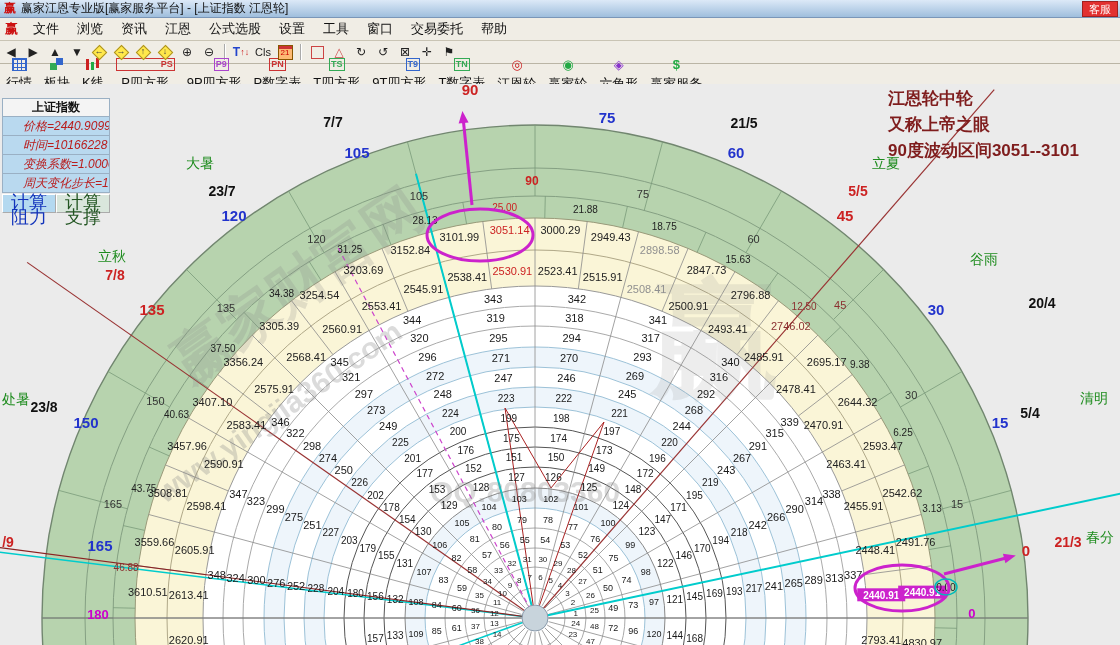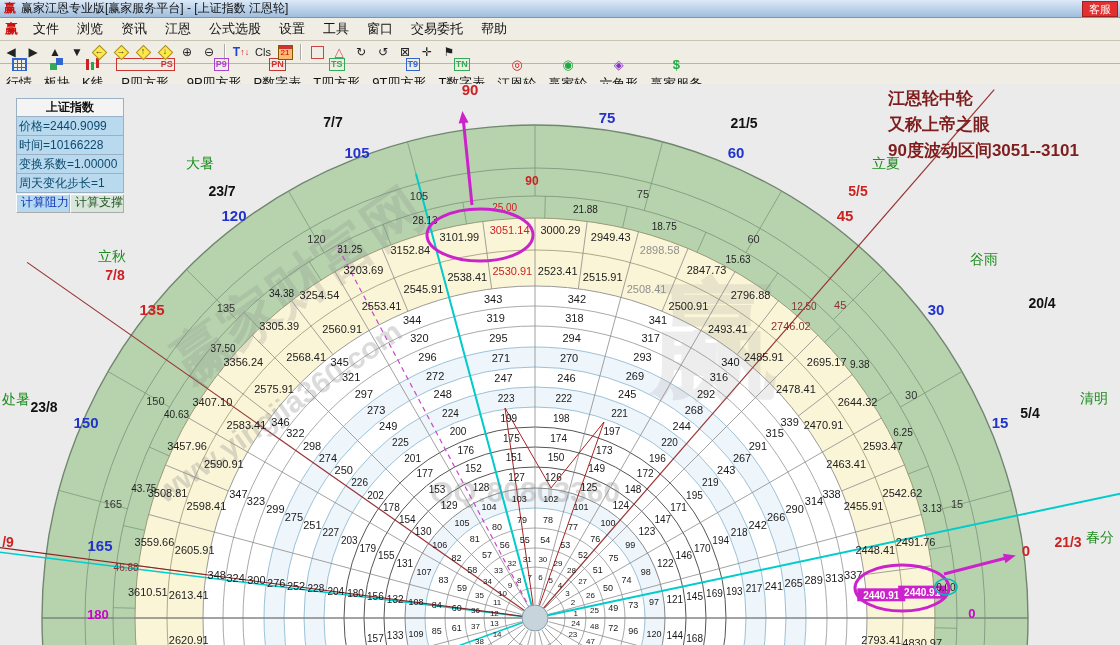--- a/index.html
+++ b/index.html
@@ -25,25 +25,25 @@
   .blk-ic{width:14px;height:13px;position:relative;display:inline-block;}
   .blk-ic::before{content:"";position:absolute;left:0;top:5px;width:7px;height:7px;background:#33aa55;}
   .blk-ic::after{content:"";position:absolute;left:6px;top:0;width:7px;height:7px;background:#3366cc;}
   .cdl-ic{width:14px;height:13px;display:inline-block;background-image:linear-gradient(#cc2222,#cc2222),linear-gradient(#22aa44,#22aa44),linear-gradient(#cc2222,#cc2222);background-size:3px 11px,3px 8px,3px 10px;background-position:0 1px,5px 4px,10px 0;background-repeat:no-repeat;}
   .lbadge{font-size:9px;font-weight:bold;border:1px solid;padding:0 1px;line-height:11px;}
   .tb2item{display:inline-flex;align-items:center;gap:3px;font-size:13px;color:#111;padding:0 6px;flex-direction:column;}
   
   .pane{position:absolute;left:0;top:84px;width:1120px;height:561px;background:#ebebeb;overflow:hidden;}
   .pane svg{position:absolute;left:0;top:0;}
   .annot{position:absolute;left:888px;top:2px;color:#7f1d1d;font-size:17px;font-weight:bold;line-height:26px;white-space:nowrap;}
-  .sidepanel{position:absolute;left:16px;top:14px;width:108px;font-size:12px;}
+  .sidepanel{position:absolute;left:2px;top:14px;width:108px;font-size:12px;}
   .sp-title{background:#f4f4f4;border:1px solid #9ab0c4;text-align:center;font-weight:bold;color:#111;height:17px;line-height:17px;}
-  .sp-row{background:#b9d9ef;border:1px solid #9ab0c4;border-top:none;color:#0c4a6e;height:18px;line-height:18px;padding-left:2px;overflow:hidden;white-space:nowrap;}
+  .sp-row{background:#b9d9ef;border:1px solid #9ab0c4;border-top:none;color:#b91c1c;height:18px;line-height:18px;padding-left:20px;overflow:hidden;white-space:nowrap;font-style:italic;}
   .sp-btns{display:flex;margin-top:1px;}
-  .sp-btn{width:53px;height:17px;line-height:15px;text-align:right;font-size:12px;border:1px outset #fff;background:#cfe4f2;cursor:default;}
+  .sp-btn{width:53px;height:17px;line-height:15px;text-align:center;font-size:18px;border:1px outset #fff;background:#cfe4f2;cursor:default;}
   .sp-btn.b1{color:#1133bb;background:#b4d9f0;}
   .sp-btn.b2{color:#225522;background:#d9e6dc;}
 </style>
 </head>
 <body>
 
 <div class="titlebar">
   <span class="logo">赢</span>
   <span class="ttl">赢家江恩专业版[赢家服务平台] - [上证指数 江恩轮]</span>
   <span class="badge-kefu">客服</span>

